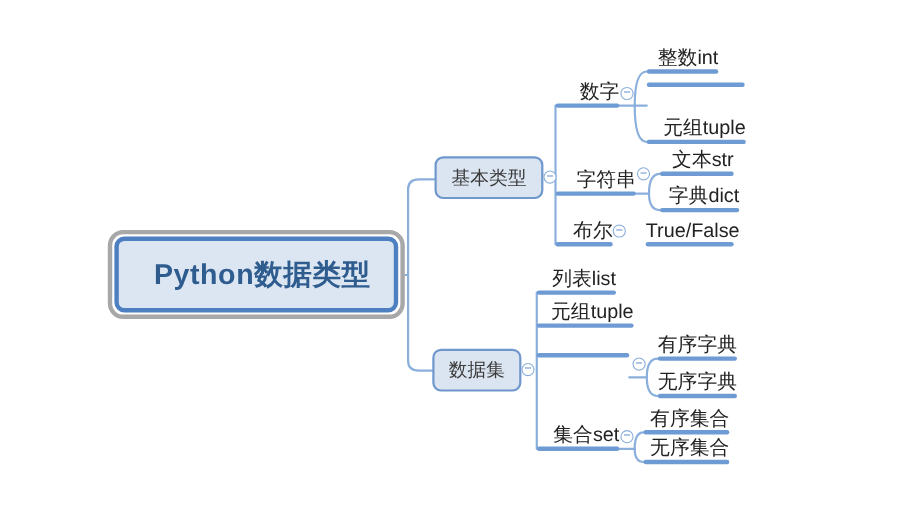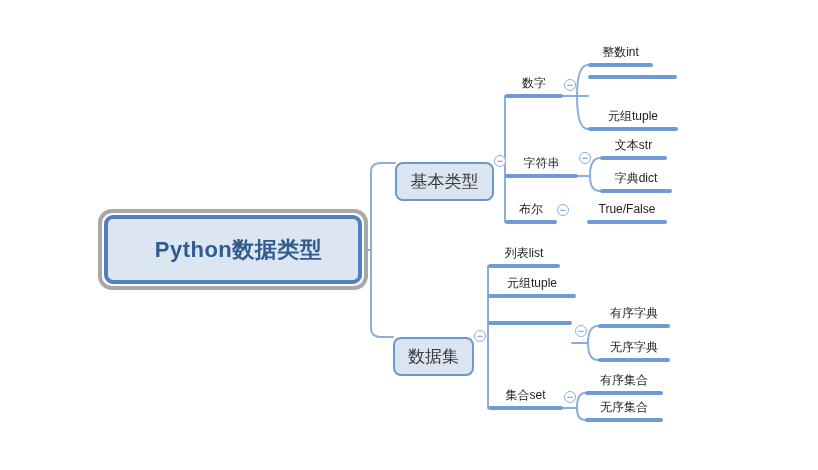--- a/index.html
+++ b/index.html
@@ -30,38 +30,38 @@
     box-sizing:border-box;border:4px solid var(--root-outer-border);
     border-radius:14px;padding:2px;background:#fff;cursor:default;
   }
   .root-inner{
     width:100%;height:100%;box-sizing:border-box;
     border:4px solid var(--root-border);border-radius:9px;
     background:var(--root-fill);
     display:flex;align-items:center;justify-content:center;
   }
   .root-label{
-    font-size:22px;font-weight:bold;color:var(--root-text);
+    font-size:26px;font-weight:bold;color:var(--root-text);
     white-space:nowrap;letter-spacing:.5px;margin-left:11px;
   }
 
   
   .node{
     position:absolute;box-sizing:border-box;
     border:2px solid var(--node-border);border-radius:8px;
     background:var(--node-fill);
-    display:flex;align-items:center;justify-content:center;margin-top:20px;
+    display:flex;align-items:center;justify-content:center;
   }
   .node-label{font-size:17px;color:var(--node-text);white-space:nowrap;}
 
   
   .topic{position:absolute;}
   .t-label{
-    font-size:12px;line-height:18px;color:var(--topic-text);
-    text-align:center;white-space:nowrap;padding-bottom:2px;
+    font-size:18px;line-height:18px;color:var(--topic-text);
+    text-align:right;white-space:nowrap;padding-bottom:2px;
   }
   .t-line{height:4px;border-radius:2px;background:var(--topic-line);}
 
   
   .minus{
     position:absolute;width:12px;height:12px;box-sizing:border-box;
     border:1.5px solid var(--branch-line);border-radius:50%;background:#fff;
     display:flex;align-items:center;justify-content:center;cursor:pointer;
   }
   .minus span{

